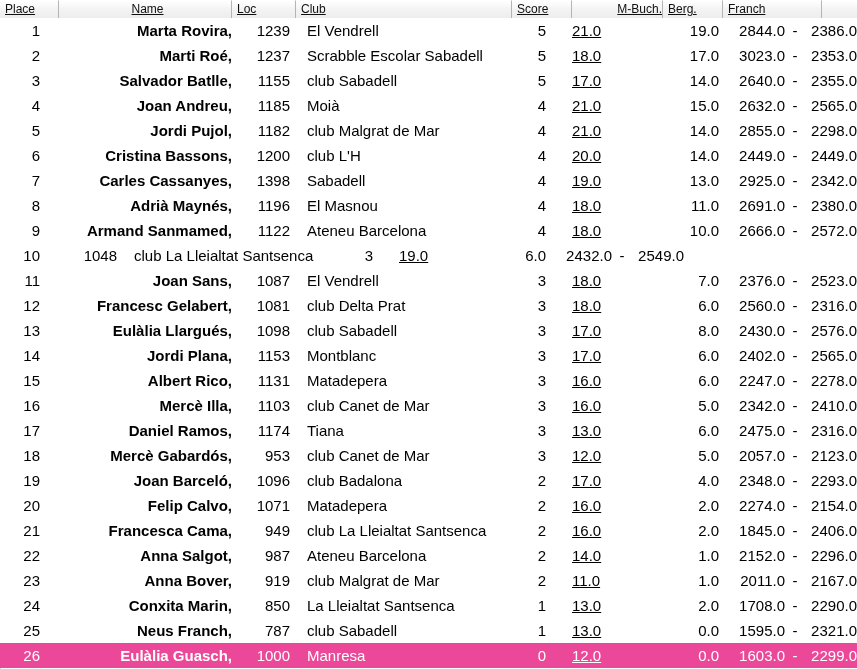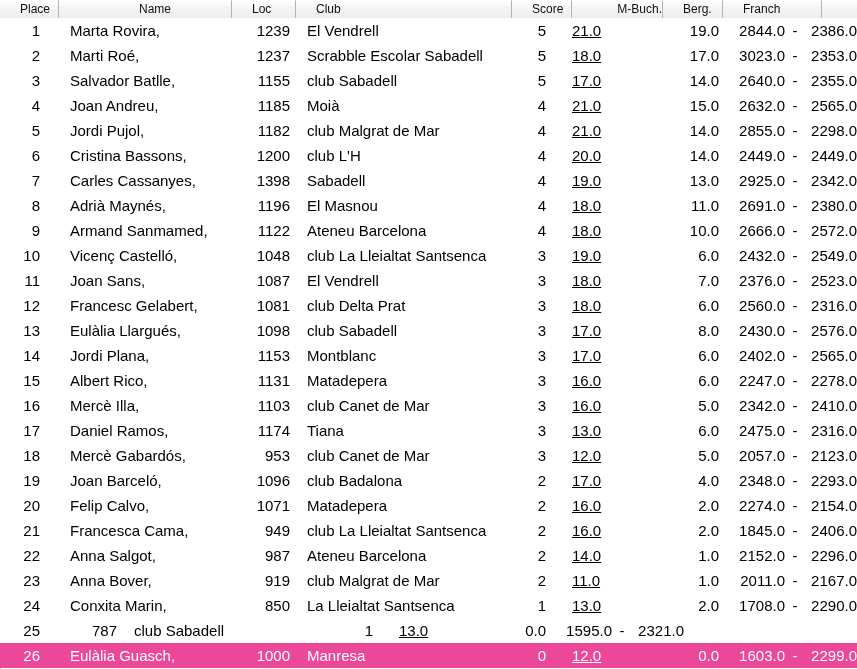--- a/index.html
+++ b/index.html
@@ -34,24 +34,25 @@
   }
   .hcell {
     box-sizing: border-box;
     height: 18px;
     line-height: 17px;
     font-size: 12px;
     color: #101010;
     background: linear-gradient(#ffffff 0%, #f4f4f4 45%, #ededed 100%);
     border-right: 1px solid #b4b4b4;
     border-top: 1px solid #ffffff;
-    padding-left: 20px;
+    padding-left: 5px;
     white-space: nowrap;
     overflow: hidden;
     text-align: left;
+    text-decoration: underline;
   }
 
   
   .body {
     position: relative;
   }
   .row {
     display: flex;
     height: 25px;
     box-sizing: border-box;
@@ -66,21 +67,21 @@
     height: 25px;
     line-height: 25px;
     font-size: 15px;
     color: #000000;
     white-space: nowrap;
     overflow: hidden;
   }
   .row.selected .cell { color: #ffffff; }
 
   .c-place  { width: 59px;  text-align: right;  padding-right: 19px; }
-  .c-name   { width: 173px; text-align: left;   padding-left: 11px; font-weight: normal; }
+  .c-name   { width: 173px; text-align: right;   padding-left: 11px; font-weight: bold; }
   .c-loc    { width: 64px;  text-align: right;  padding-right: 6px; }
   .c-club   { width: 216px; text-align: left;   padding-left: 11px; }
   .c-score  { width: 60px;  text-align: center; }
   .c-mbuch  { width: 91px;   padding-right: 10px; text-decoration: underline; }
   .c-berg   { width: 60px;  text-align: right;  padding-right: 4px; }
   .c-minor1 { width: 62px;  text-align: right; }
   .c-dash   { width: 20px;  text-align: center; }
   .c-minor2 { width: 52px;  text-align: right; }
 
   
@@ -228,21 +229,20 @@
         <div class="cell c-club">Ateneu Barcelona</div>
         <div class="cell c-score">4</div>
         <div class="cell c-mbuch">18.0</div>
         <div class="cell c-berg">10.0</div>
         <div class="cell c-minor1">2666.0</div>
         <div class="cell c-dash">-</div>
         <div class="cell c-minor2">2572.0</div>
       </div>
       <div class="row">
         <div class="cell c-place">10</div>
-        <div class="cell c-name">Vicenç Castelló,</div>
         <div class="cell c-loc">1048</div>
         <div class="cell c-club">club La Lleialtat Santsenca</div>
         <div class="cell c-score">3</div>
         <div class="cell c-mbuch">19.0</div>
         <div class="cell c-berg">6.0</div>
         <div class="cell c-minor1">2432.0</div>
         <div class="cell c-dash">-</div>
         <div class="cell c-minor2">2549.0</div>
       </div>
       <div class="row">
@@ -408,20 +408,21 @@
         <div class="cell c-club">La Lleialtat Santsenca</div>
         <div class="cell c-score">1</div>
         <div class="cell c-mbuch">13.0</div>
         <div class="cell c-berg">2.0</div>
         <div class="cell c-minor1">1708.0</div>
         <div class="cell c-dash">-</div>
         <div class="cell c-minor2">2290.0</div>
       </div>
       <div class="row">
         <div class="cell c-place">25</div>
+        <div class="cell c-name">Neus Franch,</div>
         <div class="cell c-loc">787</div>
         <div class="cell c-club">club Sabadell</div>
         <div class="cell c-score">1</div>
         <div class="cell c-mbuch">13.0</div>
         <div class="cell c-berg">0.0</div>
         <div class="cell c-minor1">1595.0</div>
         <div class="cell c-dash">-</div>
         <div class="cell c-minor2">2321.0</div>
       </div>
       <div class="row selected">

